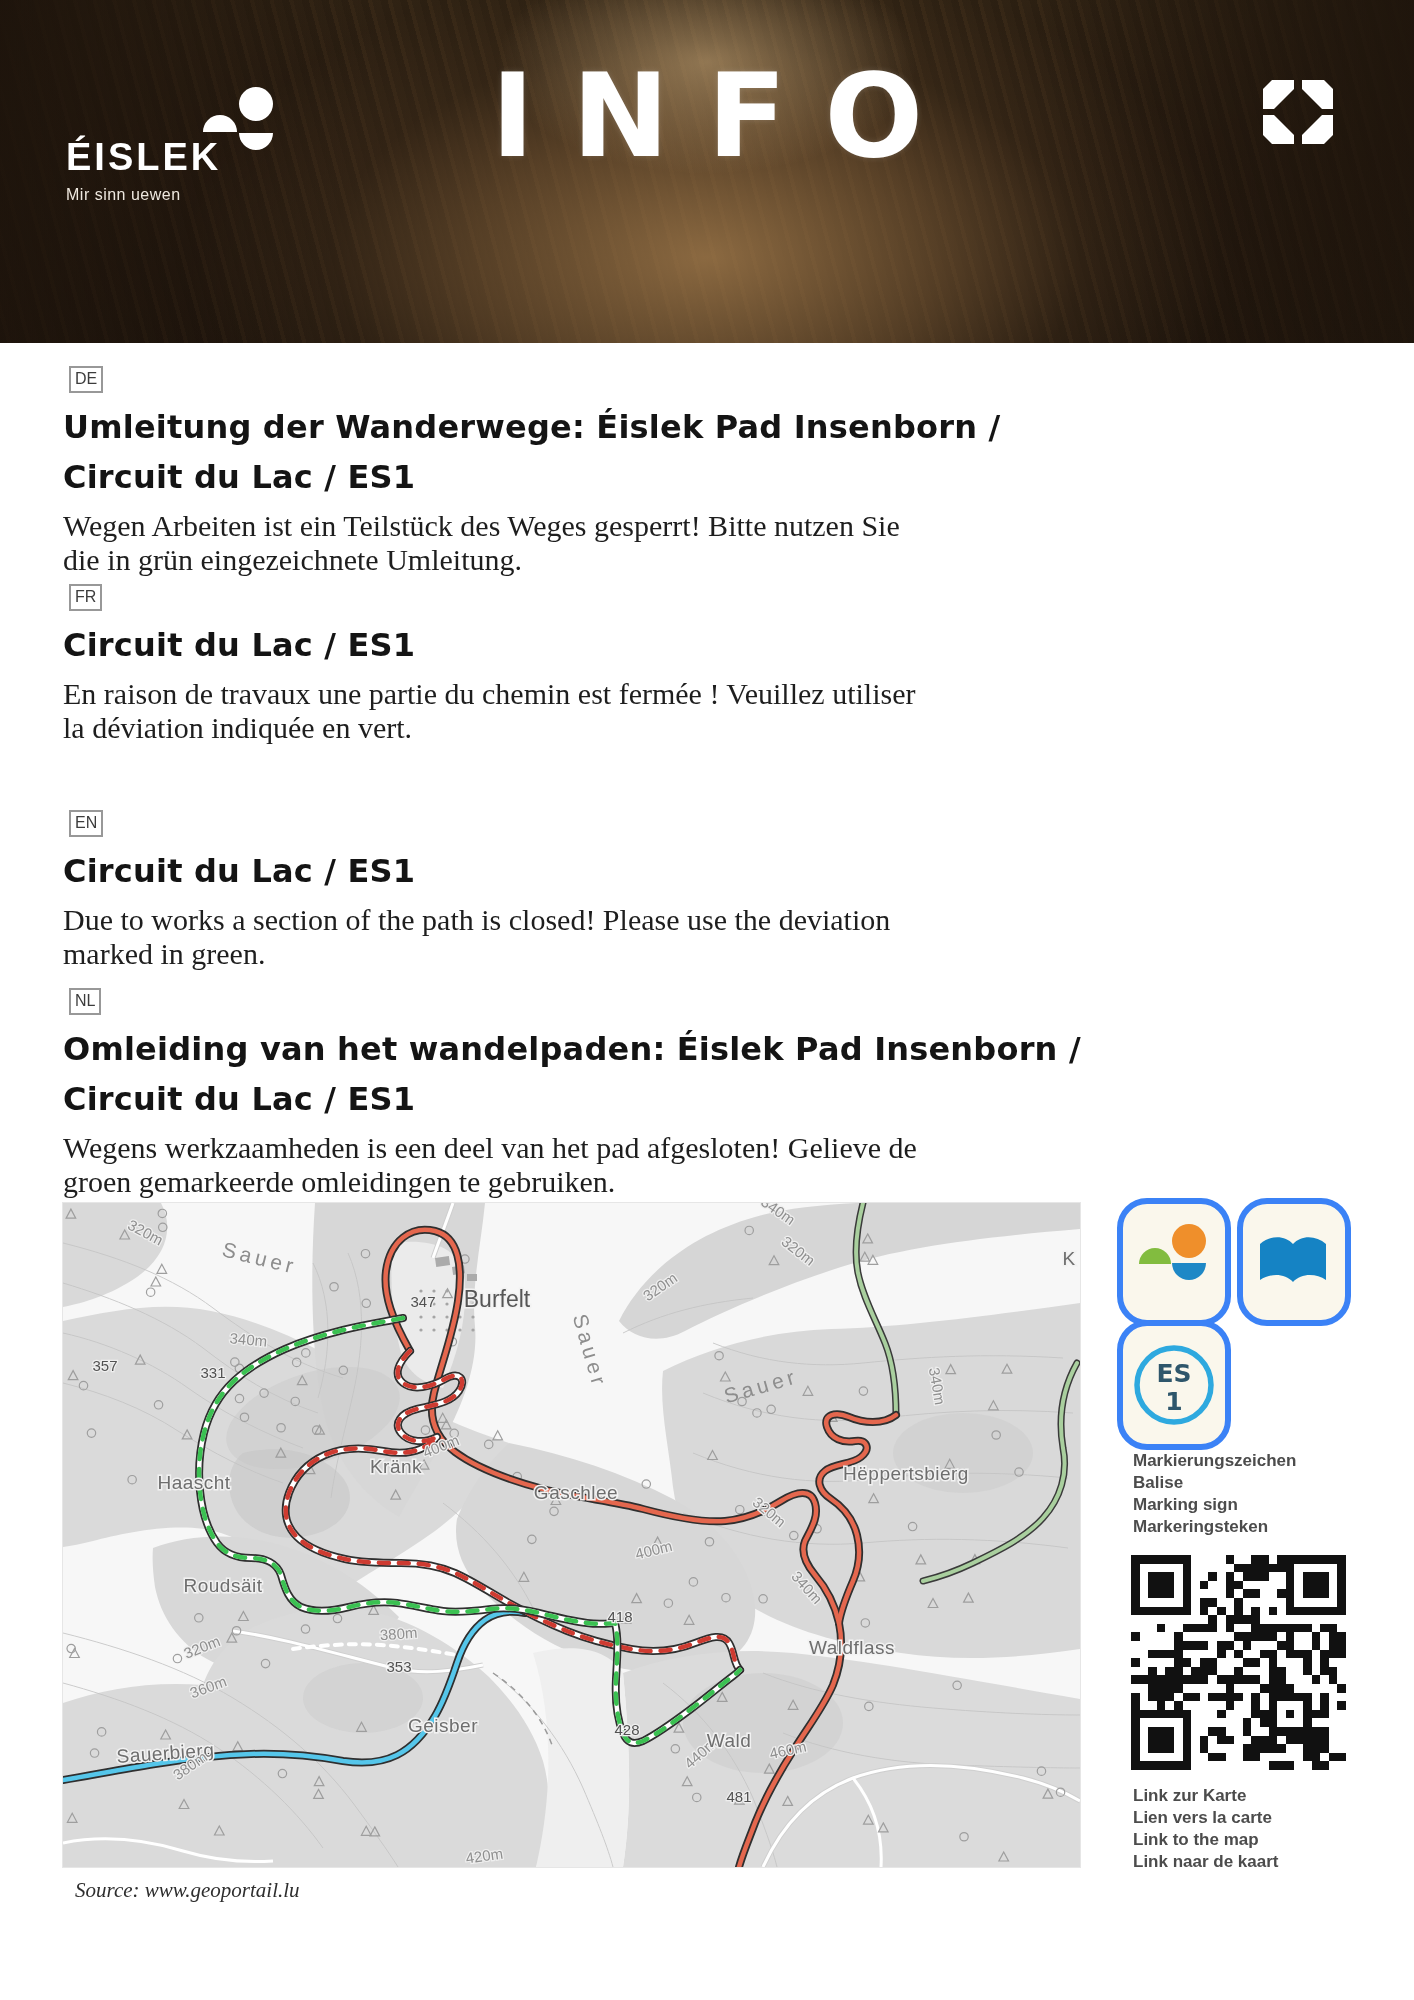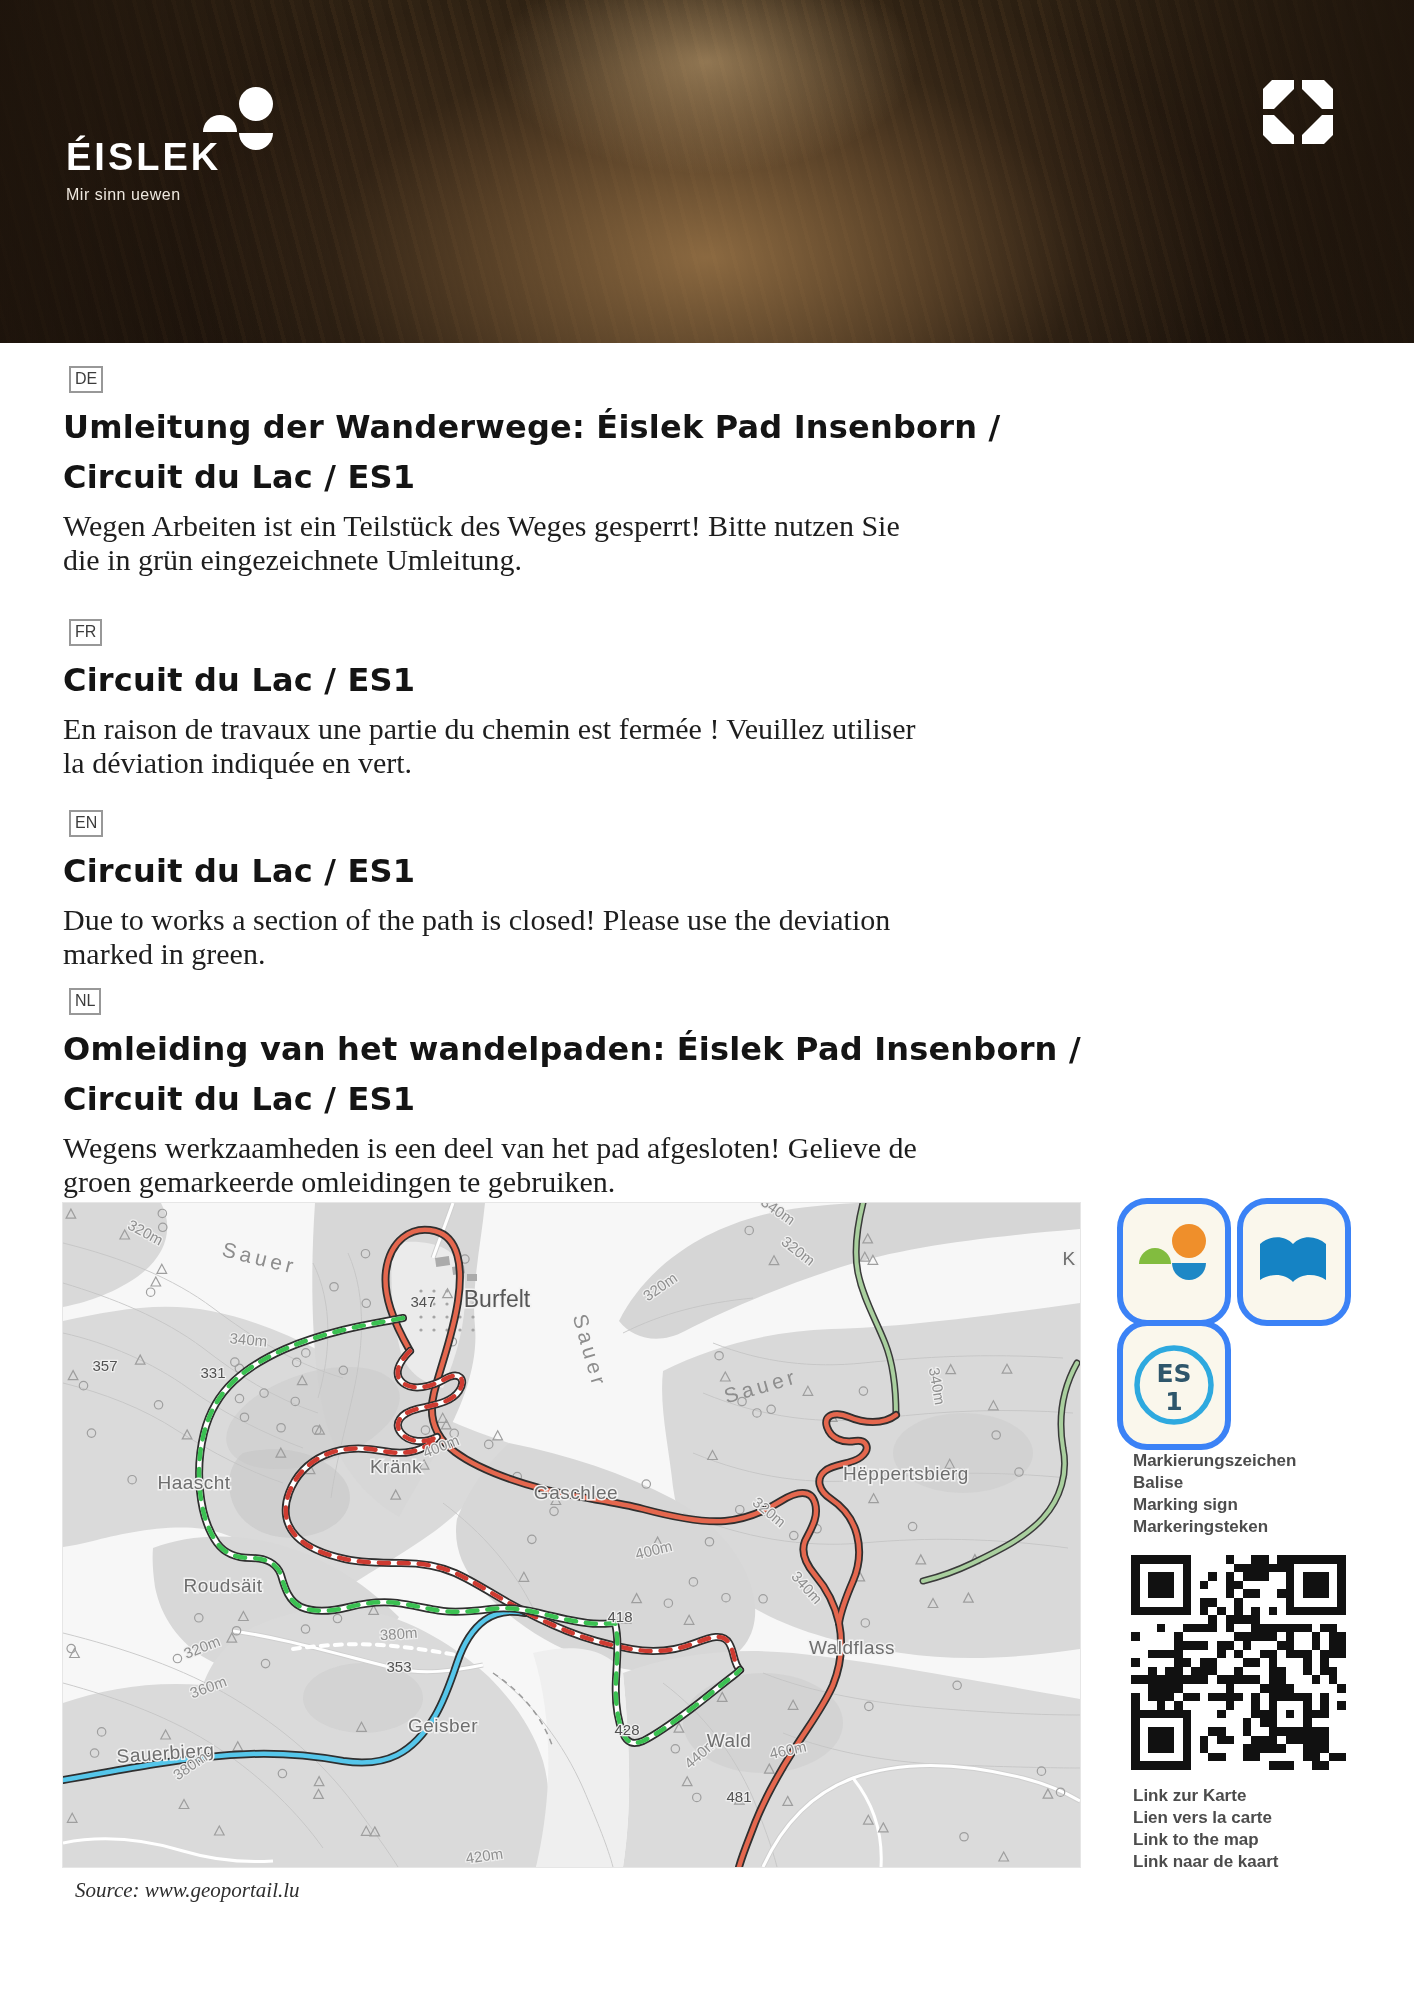--- a/index.html
+++ b/index.html
@@ -49,20 +49,21 @@
   .card{position:absolute;width:102px;height:116px;background:#FAF7EC;border:6px solid #3b82f6;border-radius:30px;}
   .sb-text{position:absolute;left:1133px;width:240px;font-size:17px;font-weight:700;color:#4c4c4c;line-height:22px;}
   .qr{position:absolute;left:1131px;top:1555px;width:215px;height:215px;}
 </style>
 </head>
 <body>
 
 <div class="page">
 
   <div class="hero">
+    <div class="info-title">INFO</div>
     <div class="brand">
       <div class="brand-name">ÉISLEK</div>
       <div class="brand-tag">Mir sinn uewen</div>
     </div>
     <div class="mark-circle"></div>
     <div class="mark-dome-l"></div>
     <div class="mark-dome-b"></div>
     <svg class="xlogo" width="70" height="64" viewBox="0 0 70 64">
       <g fill="#ffffff">
         <polygon points="0,9 9,0 31,0 31,9 11,29 0,29"></polygon>
@@ -75,21 +76,21 @@
 
   <div class="sec" style="top:366px">
     <span class="badge">DE</span>
     <div class="h-wrap">
       <div class="h-line">Umleitung der Wanderwege: Éislek Pad Insenborn /</div>
       <div class="h-line">Circuit du Lac / ES1</div>
     </div>
     <p>Wegen Arbeiten ist ein Teilstück des Weges gesperrt! Bitte nutzen Sie die in grün eingezeichnete Umleitung.</p>
   </div>
 
-  <div class="sec" style="top:619px">
+  <div class="sec" style="top:584px">
     <span class="badge">FR</span>
     <div class="h-wrap">
       <div class="h-line">Circuit du Lac / ES1</div>
     </div>
     <p>En raison de travaux une partie du chemin est fermée ! Veuillez utiliser la déviation indiquée en vert.</p>
   </div>
 
   <div class="sec" style="top:810px">
     <span class="badge">EN</span>
     <div class="h-wrap">

